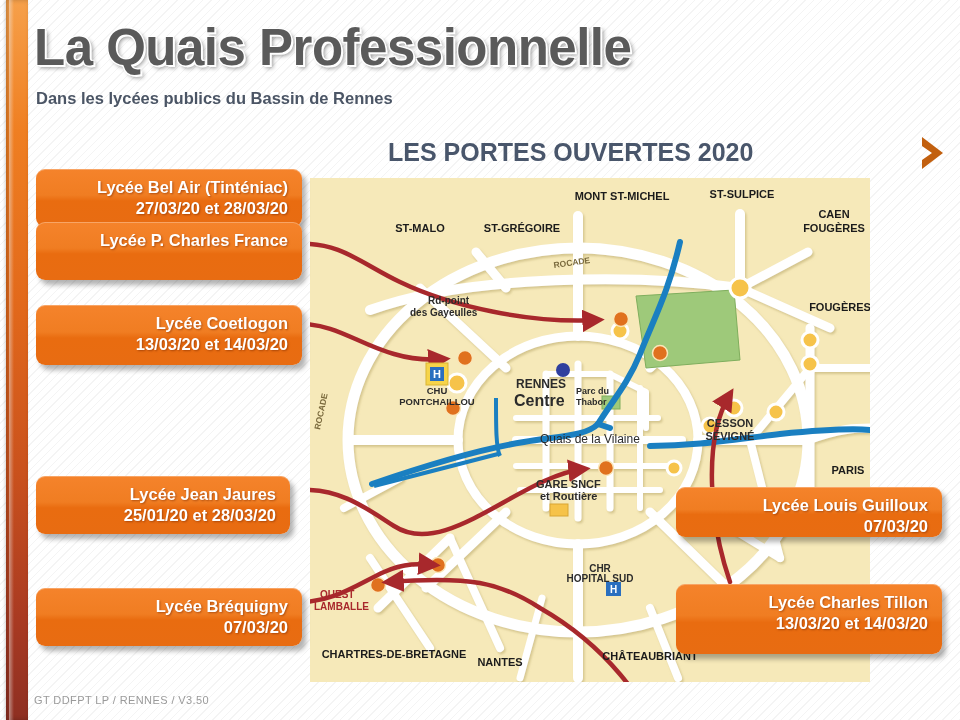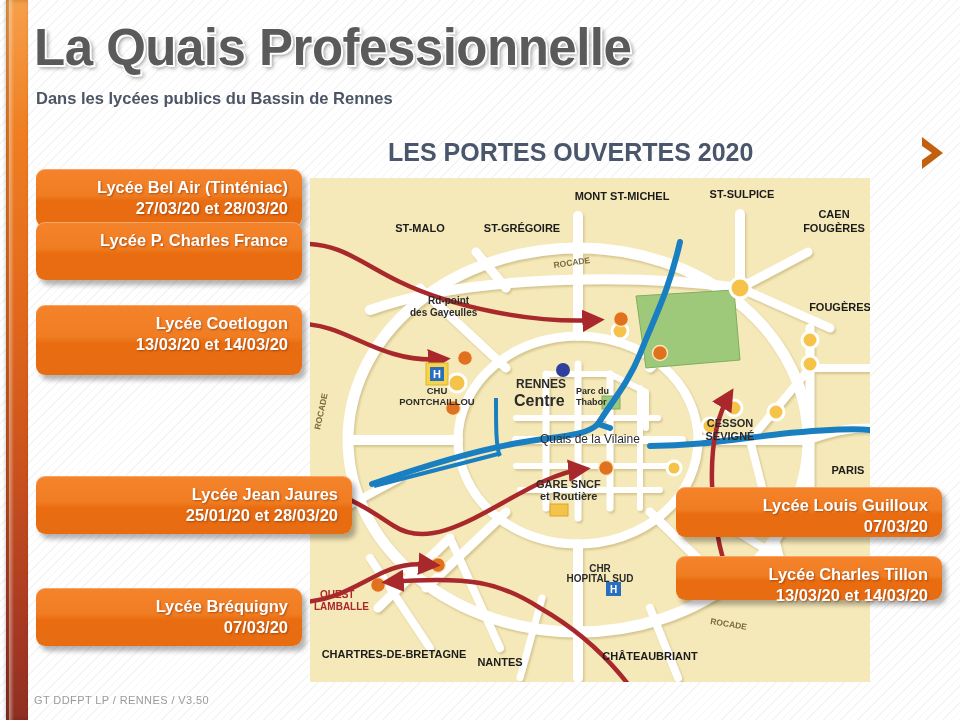--- a/index.html
+++ b/index.html
@@ -90,25 +90,25 @@
     font-weight:bold;
     font-size:16.5px;
     line-height:1.28;
     text-shadow:1px 1px 2px rgba(120,40,0,.55);
   }
   .callout .l1{ display:block; white-space:nowrap;}
   .callout .l2{ display:block; white-space:nowrap;}
 
   #c-belair     { left:36px;  top:133px; width:266px; height:58px;margin-top:36px; }
   #c-mendes     { left:36px;  top:222px; width:266px; height:58px; }
-  #c-coetlogon  { left:36px;  top:305px; width:266px; height:70px; }
-  #c-jaures     { left:36px;  top:476px; width:316px; height:58px; }
+  #c-coetlogon  { left:36px;  top:305px; width:266px; height:60px; }
+  #c-jaures     { left:36px;  top:476px; width:254px; height:58px; }
   #c-brequigny  { left:36px;  top:588px; width:266px; height:58px;padding-left:36px; }
   #c-guilloux   { left:676px; top:487px; width:266px; height:50px; }
-  #c-tillon     { left:676px; top:556px; width:266px; height:44px; }
+  #c-tillon     { left:676px; top:584px; width:266px; height:70px; }
 </style>
 </head>
 <body>
 
 <div id="slide">
 
   <div id="leftbar"></div>
 
   <div id="title">La Quais Professionnelle</div>
   <div id="subtitle">Dans les lycées publics du Bassin de Rennes</div>

